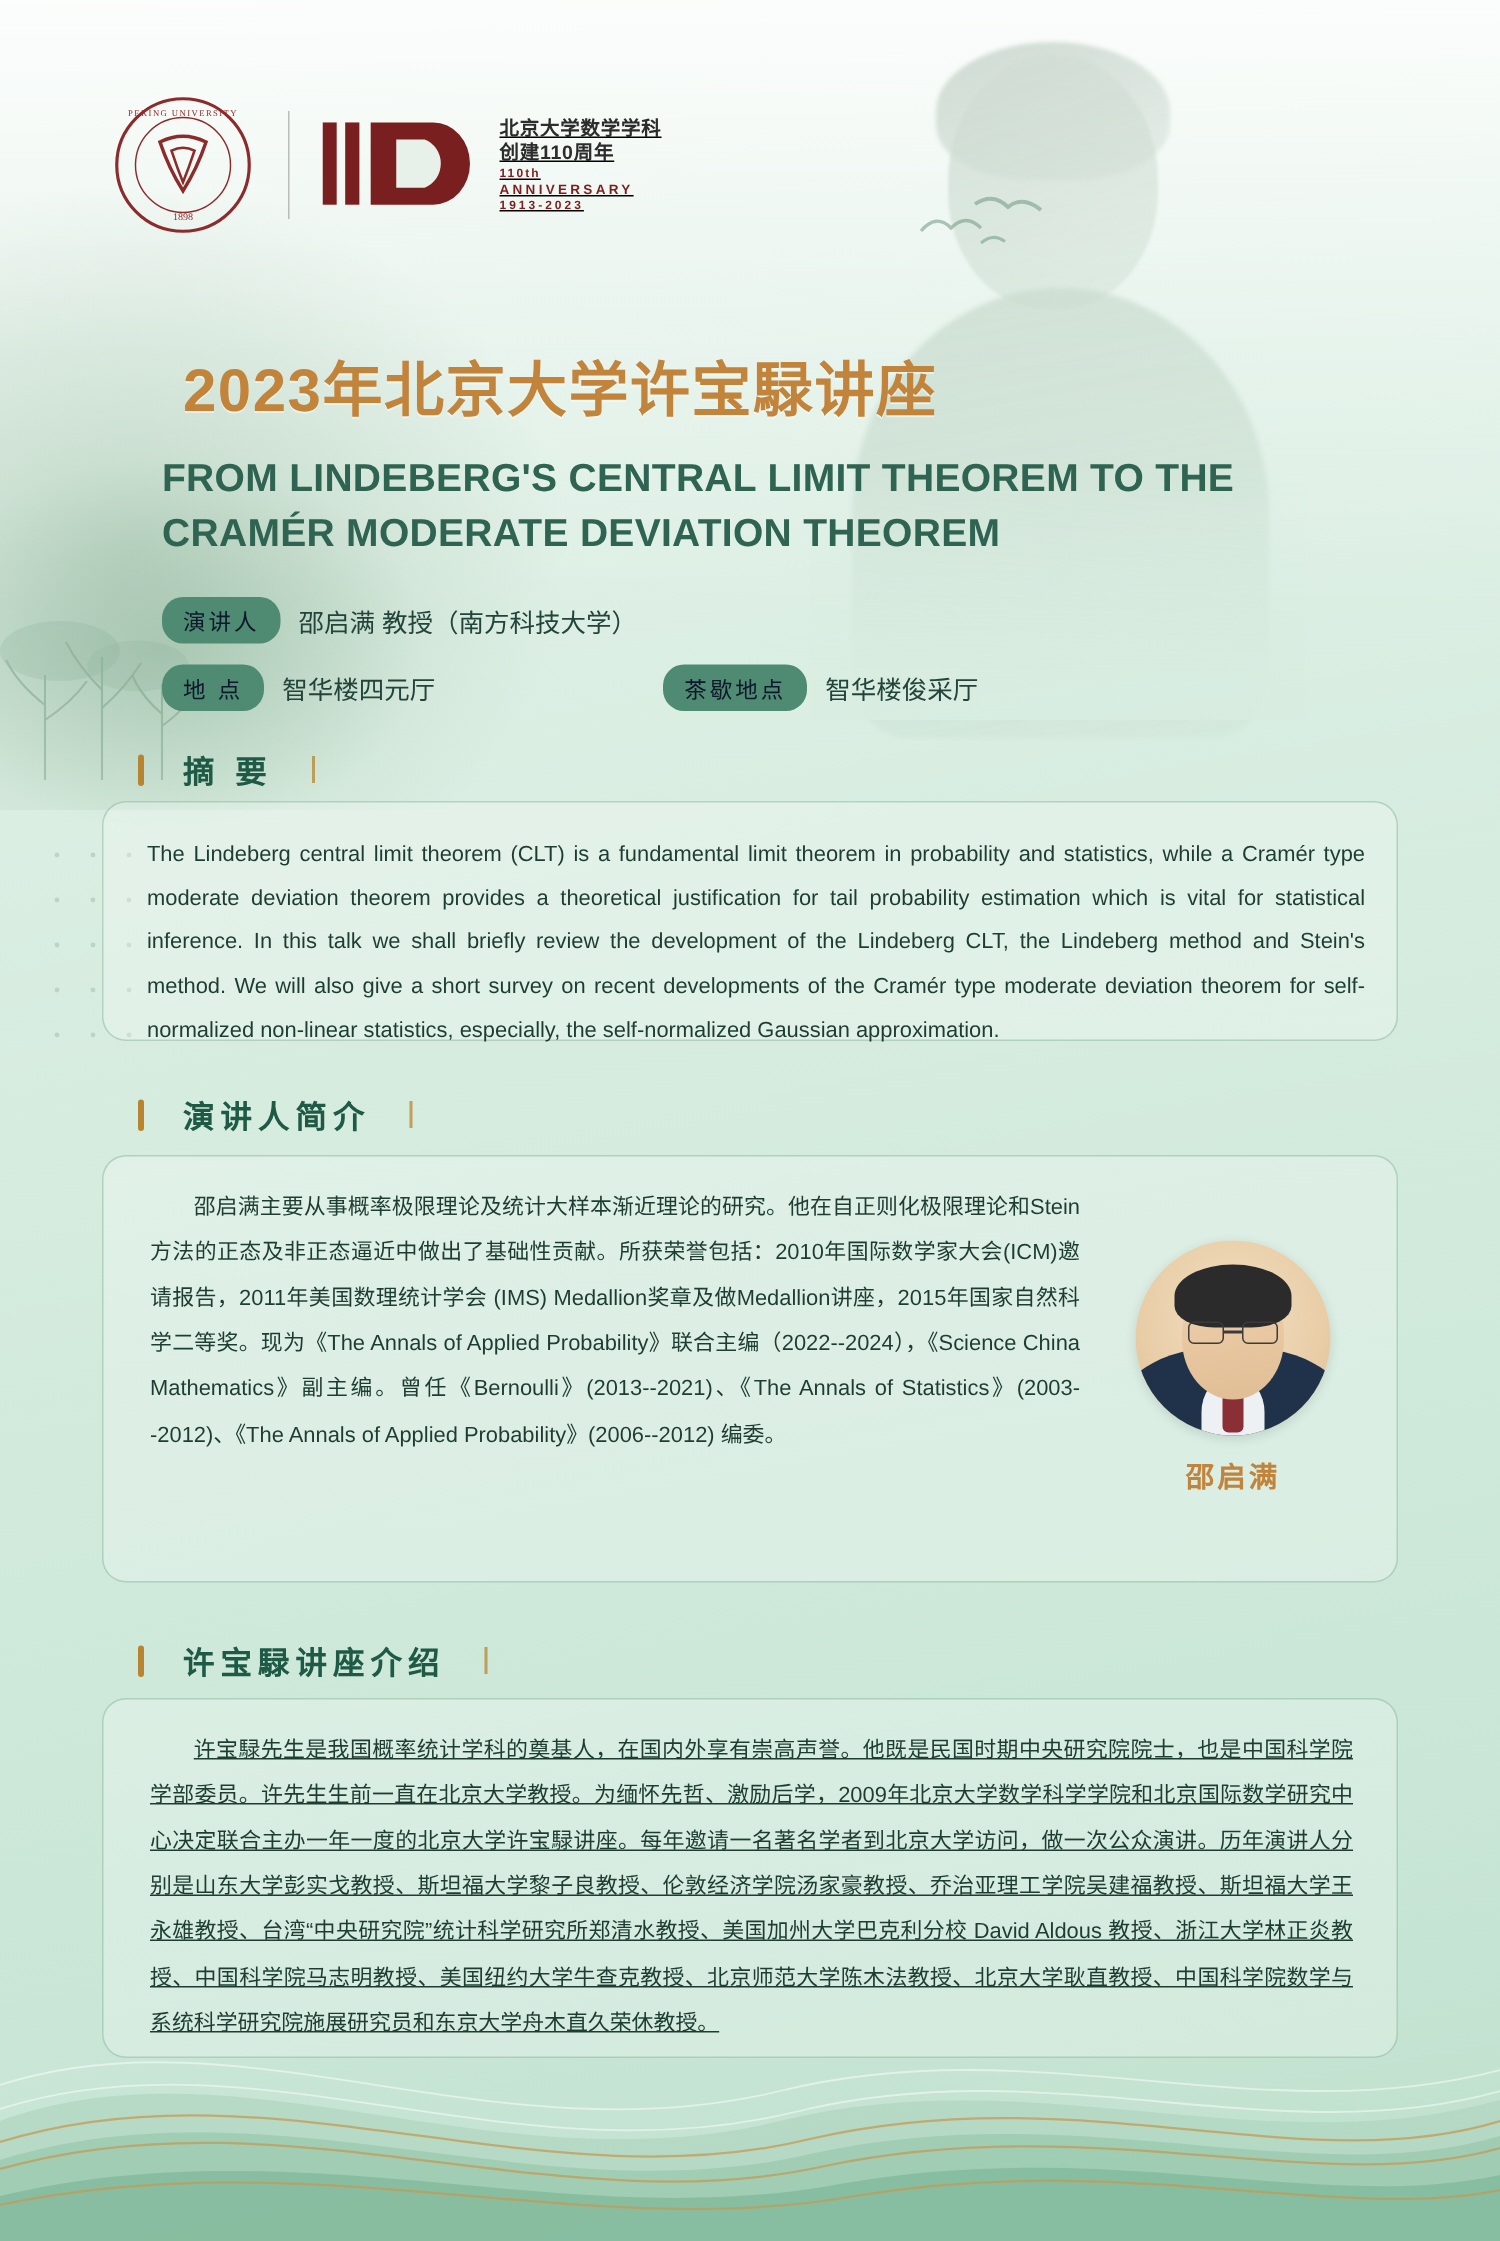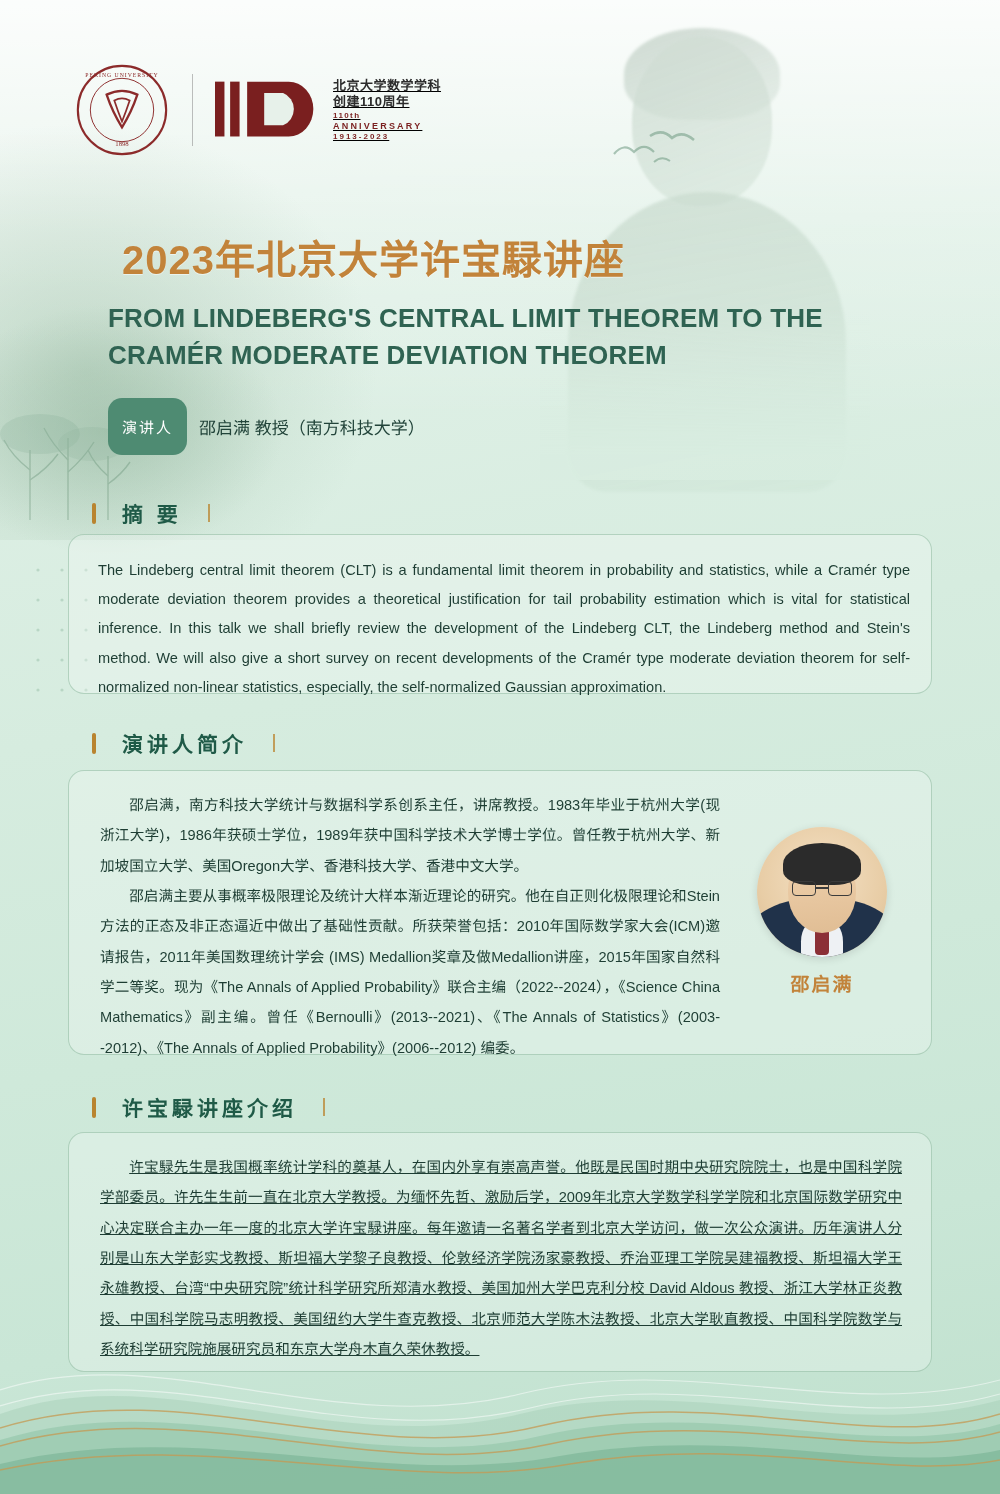--- a/index.html
+++ b/index.html
@@ -92,22 +92,22 @@
   .title-en {
     position: absolute; left: 108px; top: 300px; width: 790px;
     font-size: 26px; font-weight: bold; line-height: 1.42;
     color: #2f6352; letter-spacing: .2px;
   }
 
   
   .meta { position: absolute; left: 108px; top: 398px; width: 800px; }
   .meta-row { display: flex; align-items: center; margin-bottom: 14px; }
   .pill {
-    background: #4e8b72; color: #ffffff; border-radius: 14px;
-    font-size: 15px; padding: 18px 14px; letter-spacing: 2px;
+    background: #4e8b72; color: #0f172a; border-radius: 14px;
+    font-size: 15px; padding: 5px 14px; letter-spacing: 2px;
     white-space: nowrap;
   }
   .meta-val { font-size: 17px; color: #22443a; margin-left: 12px; white-space: nowrap; }
   .meta-col2 { margin-left: 60px; display: flex; align-items: center; }
 
   
   .sec-head { display: flex; align-items: center; gap: 26px; }
   .sec-head .bar { width: 4px; height: 21px; background: #b9842f; border-radius: 2px; }
   .sec-head .txt { font-size: 21px; font-weight: bold; color: #1f5a47; letter-spacing: 4px; }
   .sec-head .bar-r { width: 2px; height: 18px; background: #b9842f; opacity: .75; }
@@ -291,38 +291,45 @@
 </div>
 
 <div class="title-cn">2023年北京大学许宝騄讲座</div>
 <div class="title-en">FROM LINDEBERG'S CENTRAL LIMIT THEOREM TO THE CRAMÉR MODERATE DEVIATION THEOREM</div>
 
 <div class="meta">
   <div class="meta-row">
     <span class="pill">演讲人</span>
     <span class="meta-val">邵启满 教授（南方科技大学）</span>
   </div>
+  <div class="meta-row">
+    <span class="pill">地 点</span>
+    <span class="meta-val">智华楼四元厅</span>
+    <span class="meta-col2" style="margin-left:152px">
+      <span class="pill">茶歇地点</span>
+      <span class="meta-val">智华楼俊采厅</span>
+    </span>
+  </div>
 </div>
 
 <div class="sec-head abs-head">
   <span class="bar"></span>
   <span class="txt">摘 要</span>
   <span class="bar-r"></span>
 </div>
 <div class="panel abs-panel"></div>
 <div class="abs-text">The Lindeberg central limit theorem (CLT) is a fundamental limit theorem in probability and statistics, while a Cramér type moderate deviation theorem provides a theoretical justification for tail probability estimation which is vital for statistical inference. In this talk we shall briefly review the development of the Lindeberg CLT, the Lindeberg method and Stein's method. We will also give a short survey on recent developments of the Cramér type moderate deviation theorem for self-normalized non-linear statistics, especially, the self-normalized Gaussian approximation.</div>
 
 <div class="sec-head sp-head">
   <span class="bar"></span>
   <span class="txt">演讲人简介</span>
   <span class="bar-r"></span>
 </div>
 <div class="panel sp-panel"></div>
 <div class="sp-text">
-  <p>邵启满，南方科技大学统计与数据科学系创系主任，讲席教授。1983年毕业于杭州大学(现浙江大学)，1986年获硕士学位，1989年获中国科学技术大学博士学位。曾任教于杭州大学、新加坡国立大学、美国Oregon大学、香港科技大学、香港中文大学。</p>
   <p>邵启满主要从事概率极限理论及统计大样本渐近理论的研究。他在自正则化极限理论和Stein方法的正态及非正态逼近中做出了基础性贡献。所获荣誉包括：2010年国际数学家大会(ICM)邀请报告，2011年美国数理统计学会 (IMS) Medallion奖章及做Medallion讲座，2015年国家自然科学二等奖。现为《The Annals of Applied Probability》联合主编（2022--2024），《Science China Mathematics》副主编。曾任《Bernoulli》(2013--2021)、《The Annals of Statistics》(2003--2012)、《The Annals of Applied Probability》(2006--2012) 编委。</p>
 </div>
 <div class="portrait-wrap">
   <div class="portrait">
     <div class="suit"></div>
     <div class="shirt"></div>
     <div class="tie"></div>
     <div class="face"></div>
     <div class="hair"></div>
     <div class="glasses">

